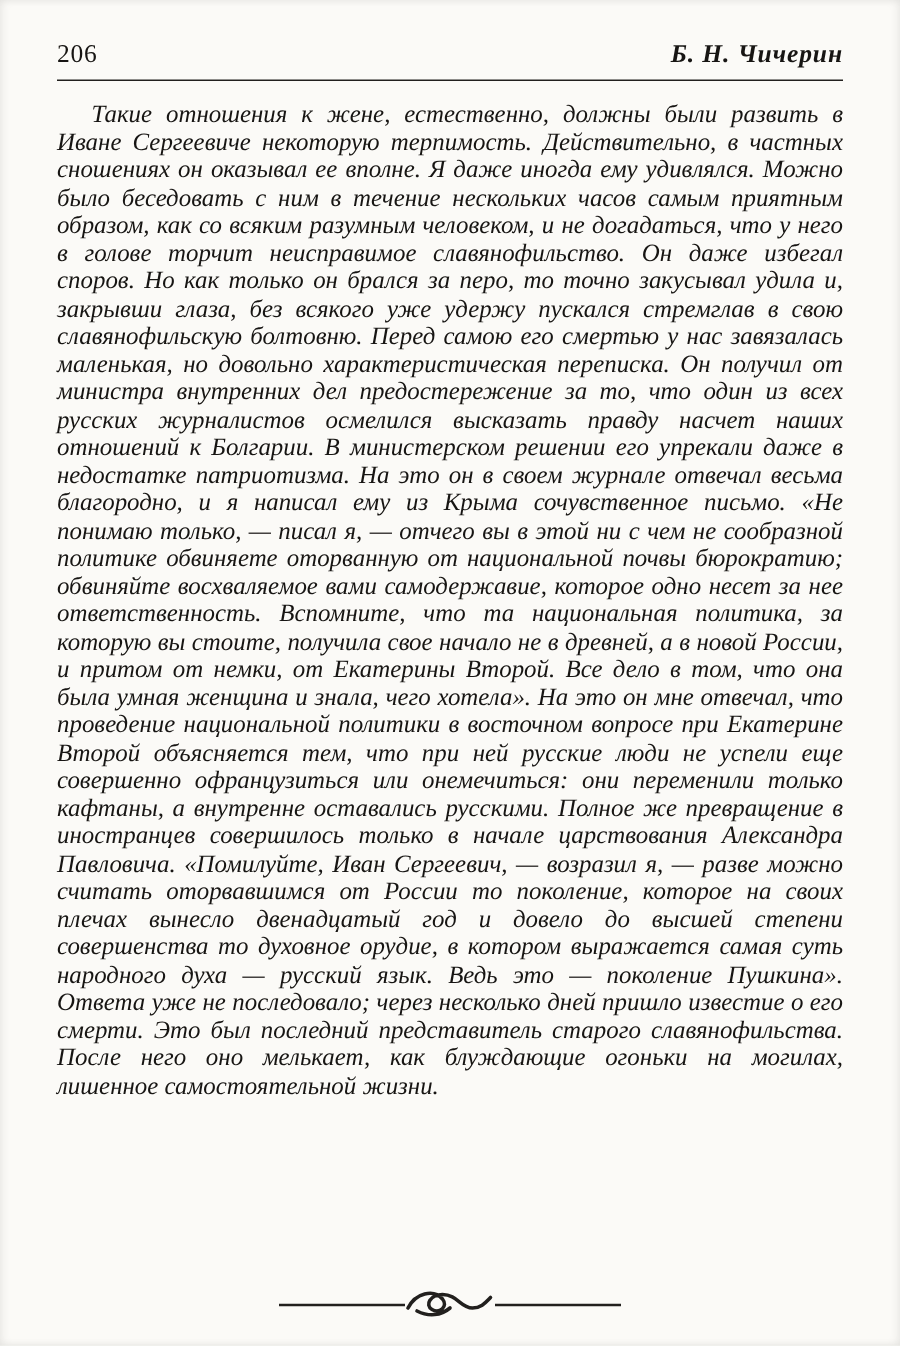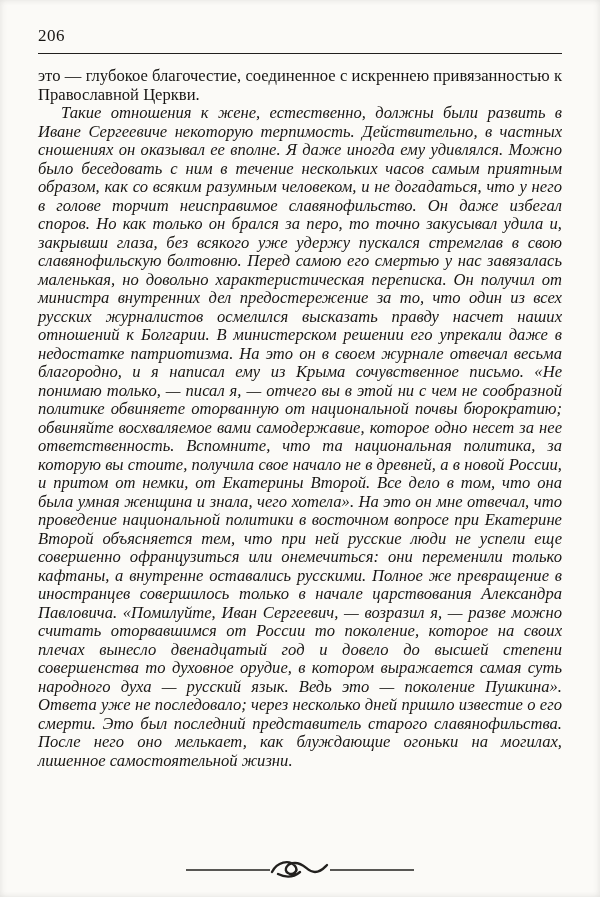--- a/index.html
+++ b/index.html
@@ -68,26 +68,26 @@
     display: block;
   }
 </style>
 </head>
 <body>
 
 <div class="page">
 
   <div class="header">
     <span class="pagenum">206</span>
+    <span class="author">Б. Н. Чичерин</span>
   </div>
 
   <hr class="rule">
 
   <div class="text" lang="ru">
-    <p>это — глубокое благочестие, соединенное с искреннею привязанностью к Православной Церкви.</p>
     <p class="indent">Такие отношения к жене, естественно, должны были развить в Иване Сергеевиче некоторую терпимость. Действительно, в частных сношениях он оказывал ее вполне. Я даже иногда ему удивлялся. Можно было беседовать с ним в течение нескольких часов самым приятным образом, как со всяким разумным человеком, и не догадаться, что у него в голове торчит неисправимое славянофильство. Он даже избегал споров. Но как только он брался за перо, то точно закусывал удила и, закрывши глаза, без всякого уже удержу пускался стремглав в свою славянофильскую болтовню. Перед самою его смертью у нас завязалась маленькая, но довольно характеристическая переписка. Он получил от министра внутренних дел предостережение за то, что один из всех русских журналистов осмелился высказать правду насчет наших отношений к Болгарии. В министерском решении его упрекали даже в недостатке патриотизма. На это он в своем журнале отвечал весьма благородно, и я написал ему из Крыма сочувственное письмо. «Не понимаю только, — писал я, — отчего вы в этой ни с чем не сообразной политике обвиняете оторванную от национальной почвы бюрократию; обвиняйте восхваляемое вами самодержавие, которое одно несет за нее ответственность. Вспомните, что та национальная политика, за которую вы стоите, получила свое начало не в древней, а в новой России, и притом от немки, от Екатерины Второй. Все дело в том, что она была умная женщина и знала, чего хотела». На это он мне отвечал, что проведение национальной политики в восточном вопросе при Екатерине Второй объясняется тем, что при ней русские люди не успели еще совершенно офранцузиться или онемечиться: они переменили только кафтаны, а внутренне оставались русскими. Полное же превращение в иностранцев совершилось только в начале царствования Александра Павловича. «Помилуйте, Иван Сергеевич, — возразил я, — разве можно считать оторвавшимся от России то поколение, которое на своих плечах вынесло двенадцатый год и довело до высшей степени совершенства то духовное орудие, в котором выражается самая суть народного духа — русский язык. Ведь это — поколение Пушкина». Ответа уже не последовало; через несколько дней пришло известие о его смерти. Это был последний представитель старого славянофильства. После него оно мелькает, как блуждающие огоньки на могилах, лишенное самостоятельной жизни.</p>
   </div>
 
   <div class="ornament">
     <svg width="232" height="26" viewBox="0 0 232 26" aria-hidden="true">
       <line x1="2" y1="13" x2="86" y2="13" stroke="#22201e" stroke-width="1.6"></line>
       <line x1="146" y1="13" x2="230" y2="13" stroke="#22201e" stroke-width="1.6"></line>
       <path d="M88 15
                c 5 -10 17 -13 23 -6
                c 4 5 -2 10 -7 7

